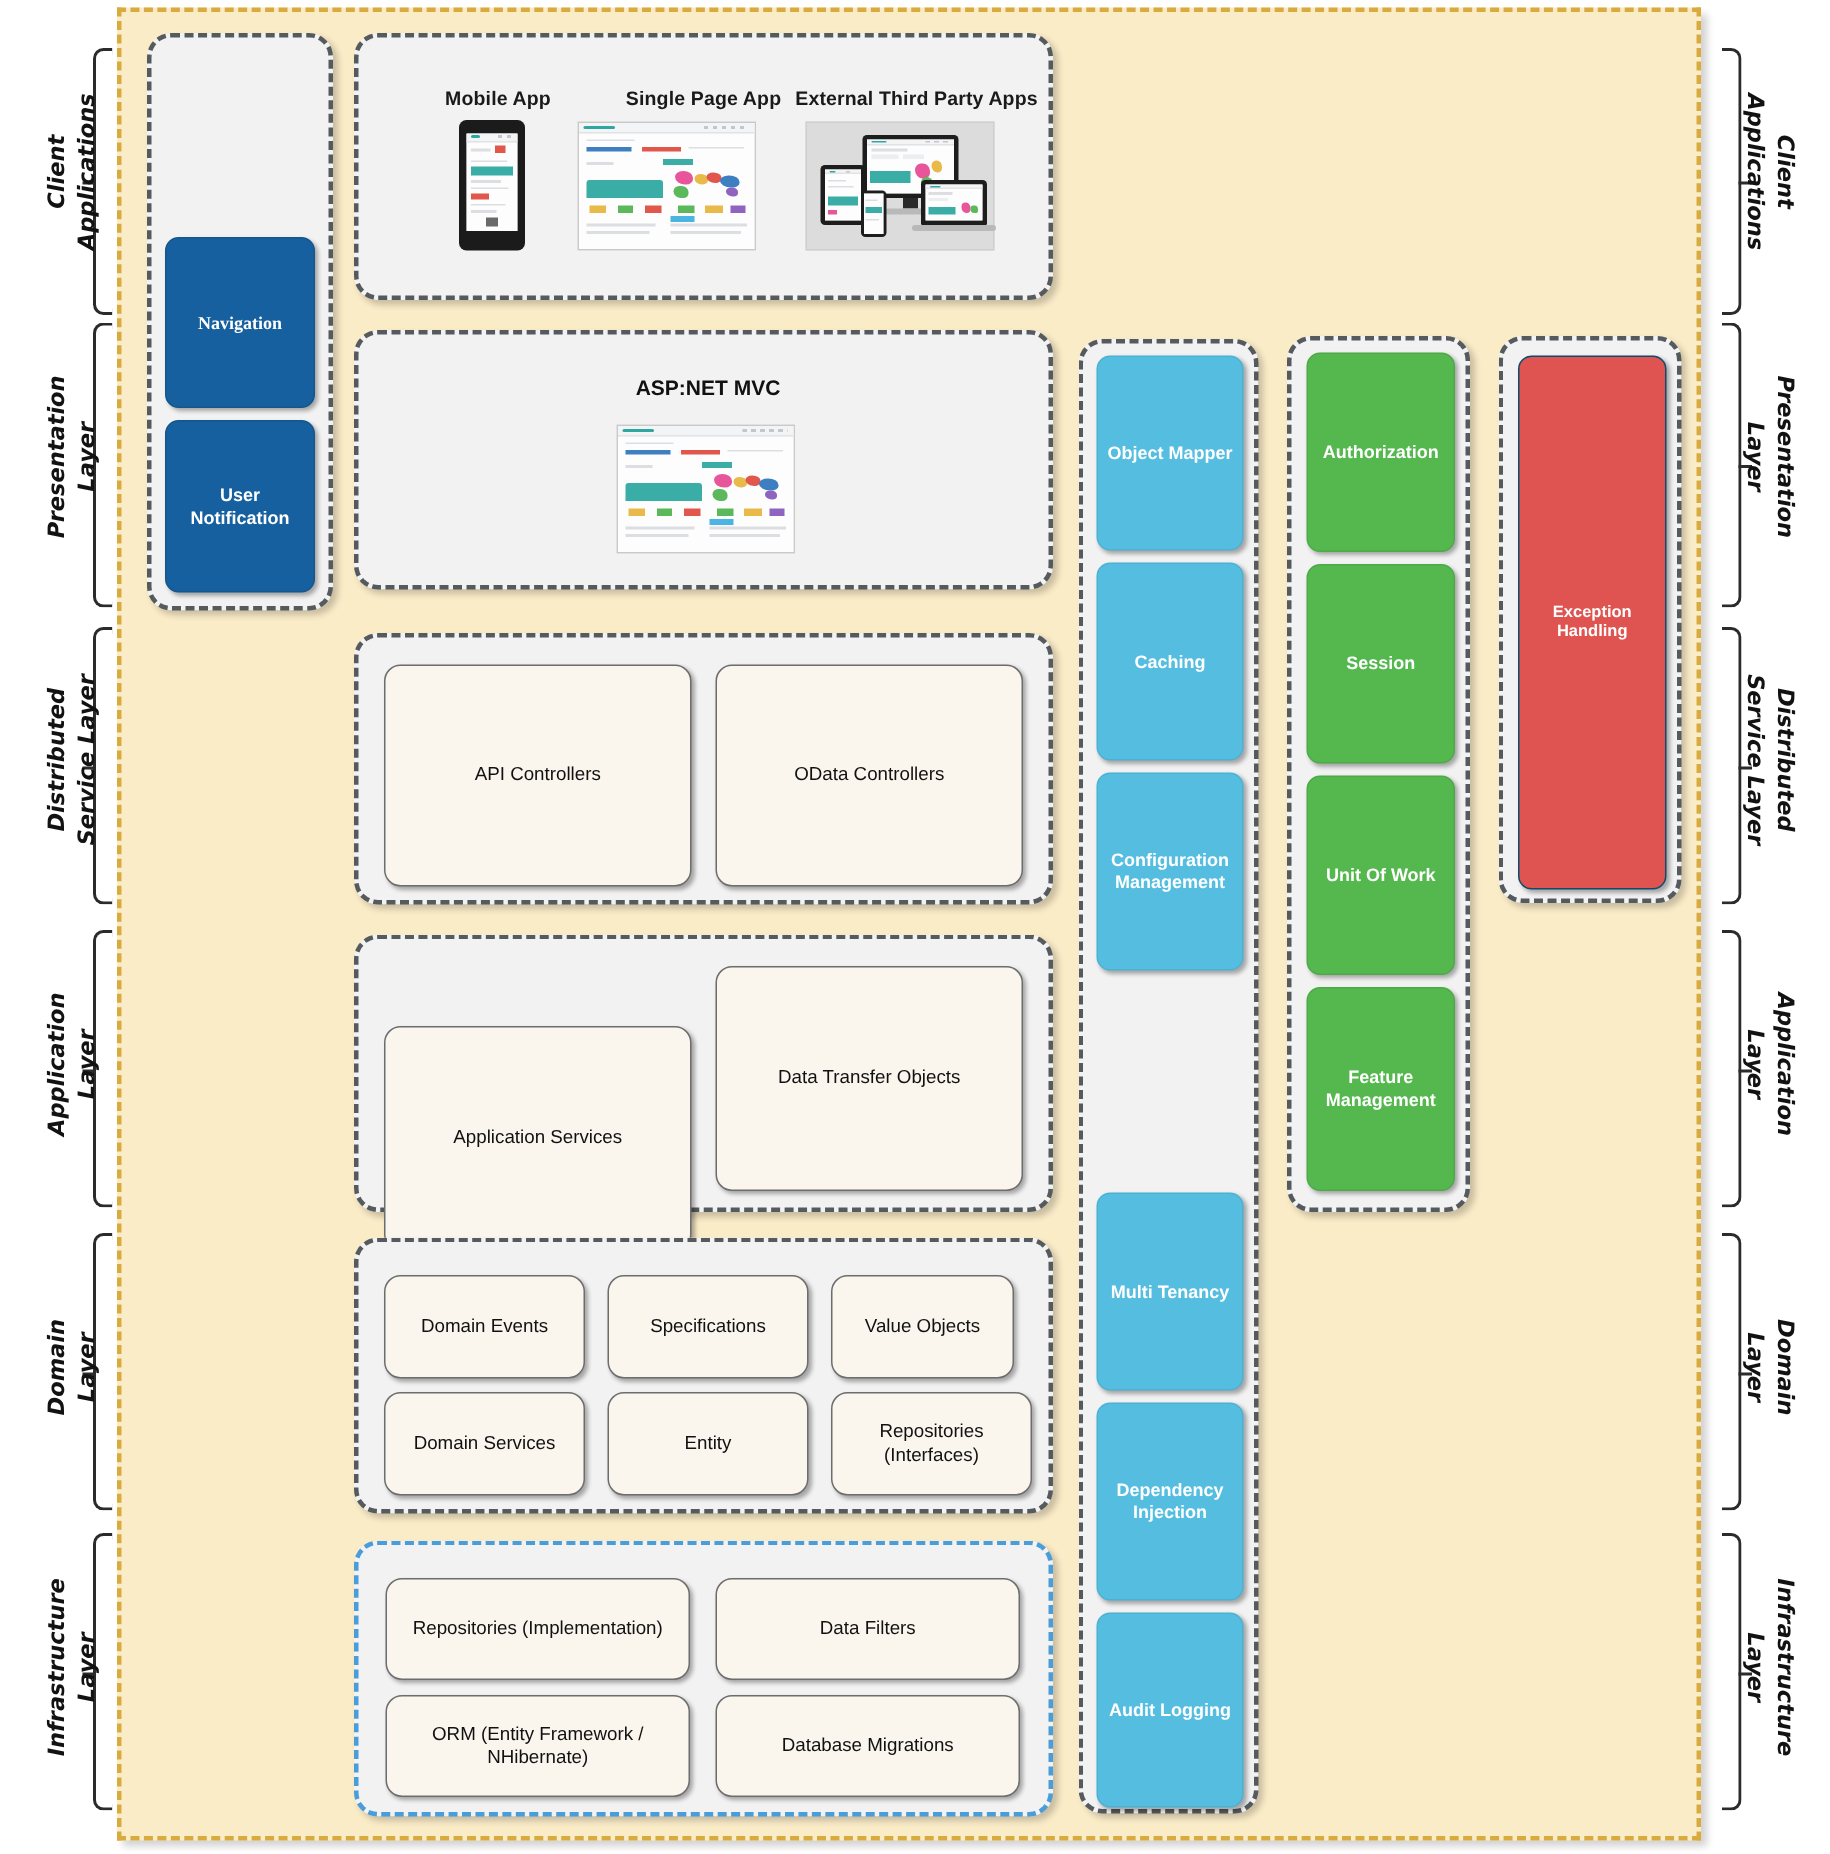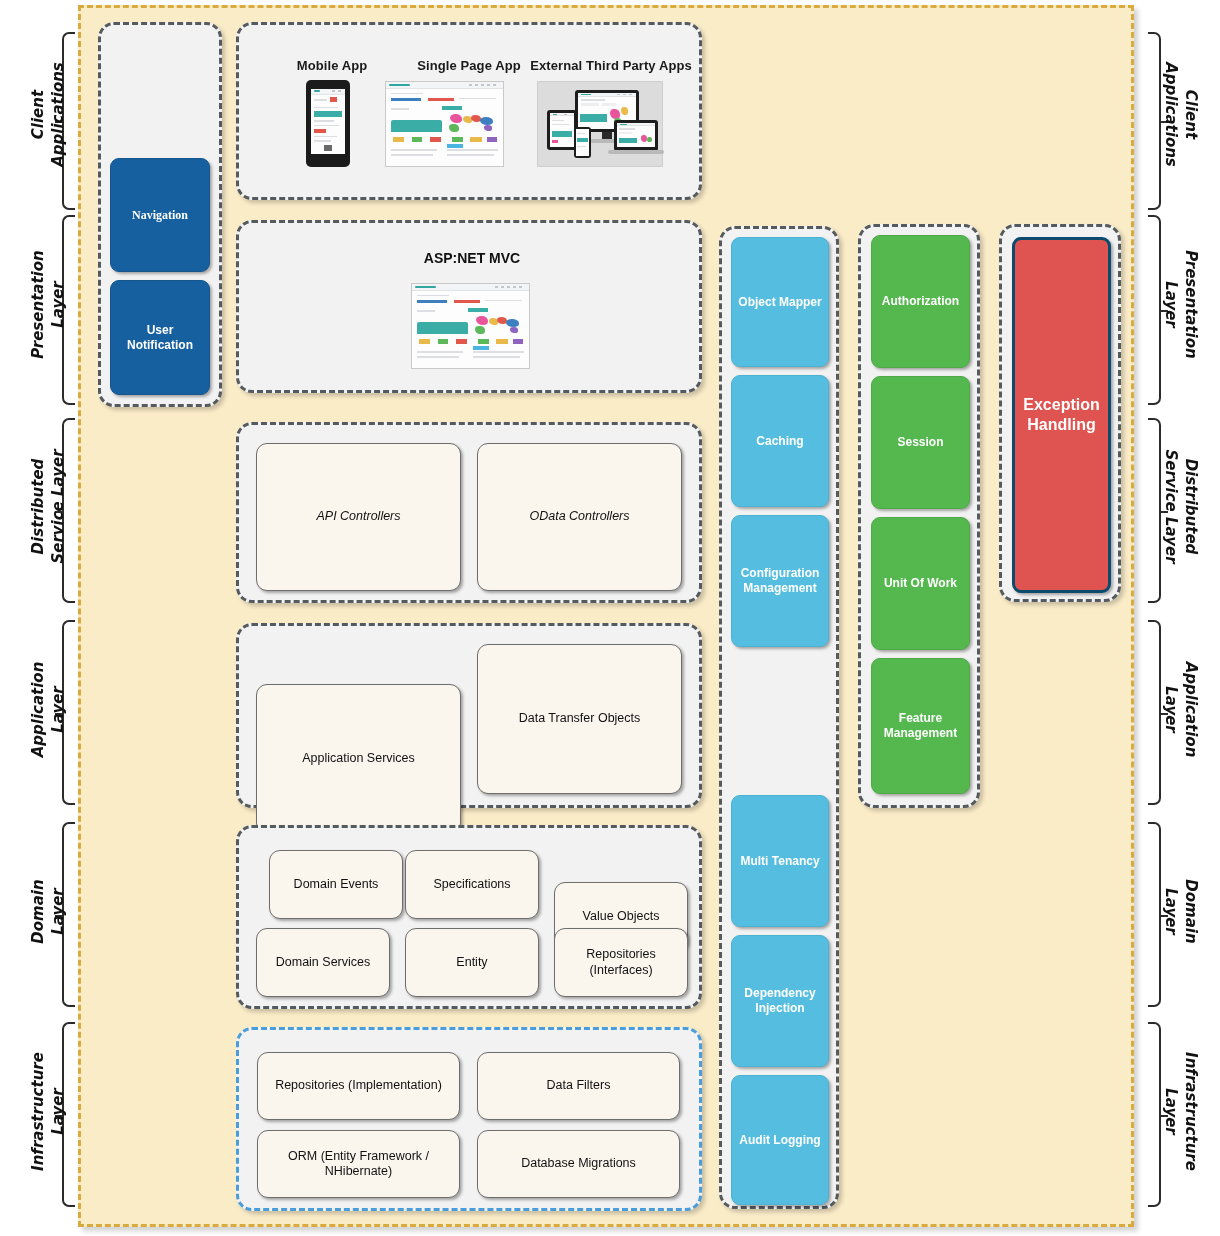--- a/index.html
+++ b/index.html
@@ -40,21 +40,21 @@
     line-height:1.22;
     box-shadow:2px 2px 3px rgba(0,0,0,.32);
   }
   .node.plain{
     background:#faf6ee;border:1px solid #6d6d6d;color:#111;
     font-weight:normal;font-size:12.5px;border-radius:11px;
   }
   .node.navy{ background:#17609f;border:1px solid #15568d;color:#fff;font-size:12px;}
   .node.cyan{ background:#55bee0;border:1px solid #4cb2d4;color:#fff;font-size:12px;}
   .node.green{background:#55b84e;border:1px solid #4daa47;color:#fff;font-size:12px;}
-  .node.red{  background:#df5450;border:3px solid #0c4a6e;color:#fff;font-size:16px;}
+  .node.red{  background:#df5450;border:1px solid #0c4a6e;color:#fff;font-size:11px;}
 
   
   .tile-label{
     position:absolute;text-align:center;font-size:13px;color:#1a1a1a;
     font-weight:bold;letter-spacing:.1px;
   }
   .section-title{
     position:absolute;text-align:center;font-size:14px;color:#111;font-weight:bold;
   }
 
@@ -343,46 +343,46 @@
         <div class="chip" style="left:86%;top:66%;width:9%;height:6%;background:#8e64c0;"></div>
         <div class="line" style="left:4%;top:80%;width:40%;"></div>
         <div class="line" style="left:4%;top:86%;width:36%;"></div>
         <div class="line" style="left:52%;top:80%;width:44%;"></div>
         <div class="line" style="left:52%;top:86%;width:40%;"></div>
         <div class="chip" style="left:52%;top:74%;width:14%;height:4%;background:#4ab5e3;"></div>
       </div>
     </div>
   </div>
 
-  <div class="group" style="left:236px;top:422px;width:466px;height:181px;font-style:italic;">
+  <div class="group" style="left:236px;top:422px;width:466px;height:181px;">
     <div class="node plain" style="left:17px;top:18px;width:205px;height:148px;">
       <span>API Controllers</span>
     </div>
     <div class="node plain" style="left:238px;top:18px;width:205px;height:148px;">
       <span>OData Controllers</span>
     </div>
   </div>
 
   <div class="group" style="left:236px;top:623px;width:466px;height:185px;">
     <div class="node plain" style="left:17px;top:18px;width:205px;height:150px;margin-top:40px;">
       <span>Application Services</span>
     </div>
     <div class="node plain" style="left:238px;top:18px;width:205px;height:150px;">
       <span>Data Transfer Objects</span>
     </div>
   </div>
 
   <div class="group" style="left:236px;top:825px;width:466px;height:184px;">
-    <div class="node plain" style="left:17px;top:22px;width:134px;height:69px;margin-left:13px;">
+    <div class="node plain" style="left:17px;top:22px;width:134px;height:69px;">
       <span>Domain Events</span>
     </div>
     <div class="node plain" style="left:166px;top:22px;width:134px;height:69px;">
       <span>Specifications</span>
     </div>
-    <div class="node plain" style="left:315px;top:22px;width:134px;height:69px;margin-top:32px;">
+    <div class="node plain" style="left:315px;top:22px;width:122px;height:69px;">
       <span>Value Objects</span>
     </div>
     <div class="node plain" style="left:166px;top:100px;width:134px;height:69px;">
       <span>Entity</span>
     </div>
     <div class="node plain" style="left:17px;top:100px;width:134px;height:69px;">
       <span>Domain Services</span>
     </div>
     <div class="node plain" style="left:315px;top:100px;width:134px;height:69px;white-space:pre-line;">
       <span>Repositories

